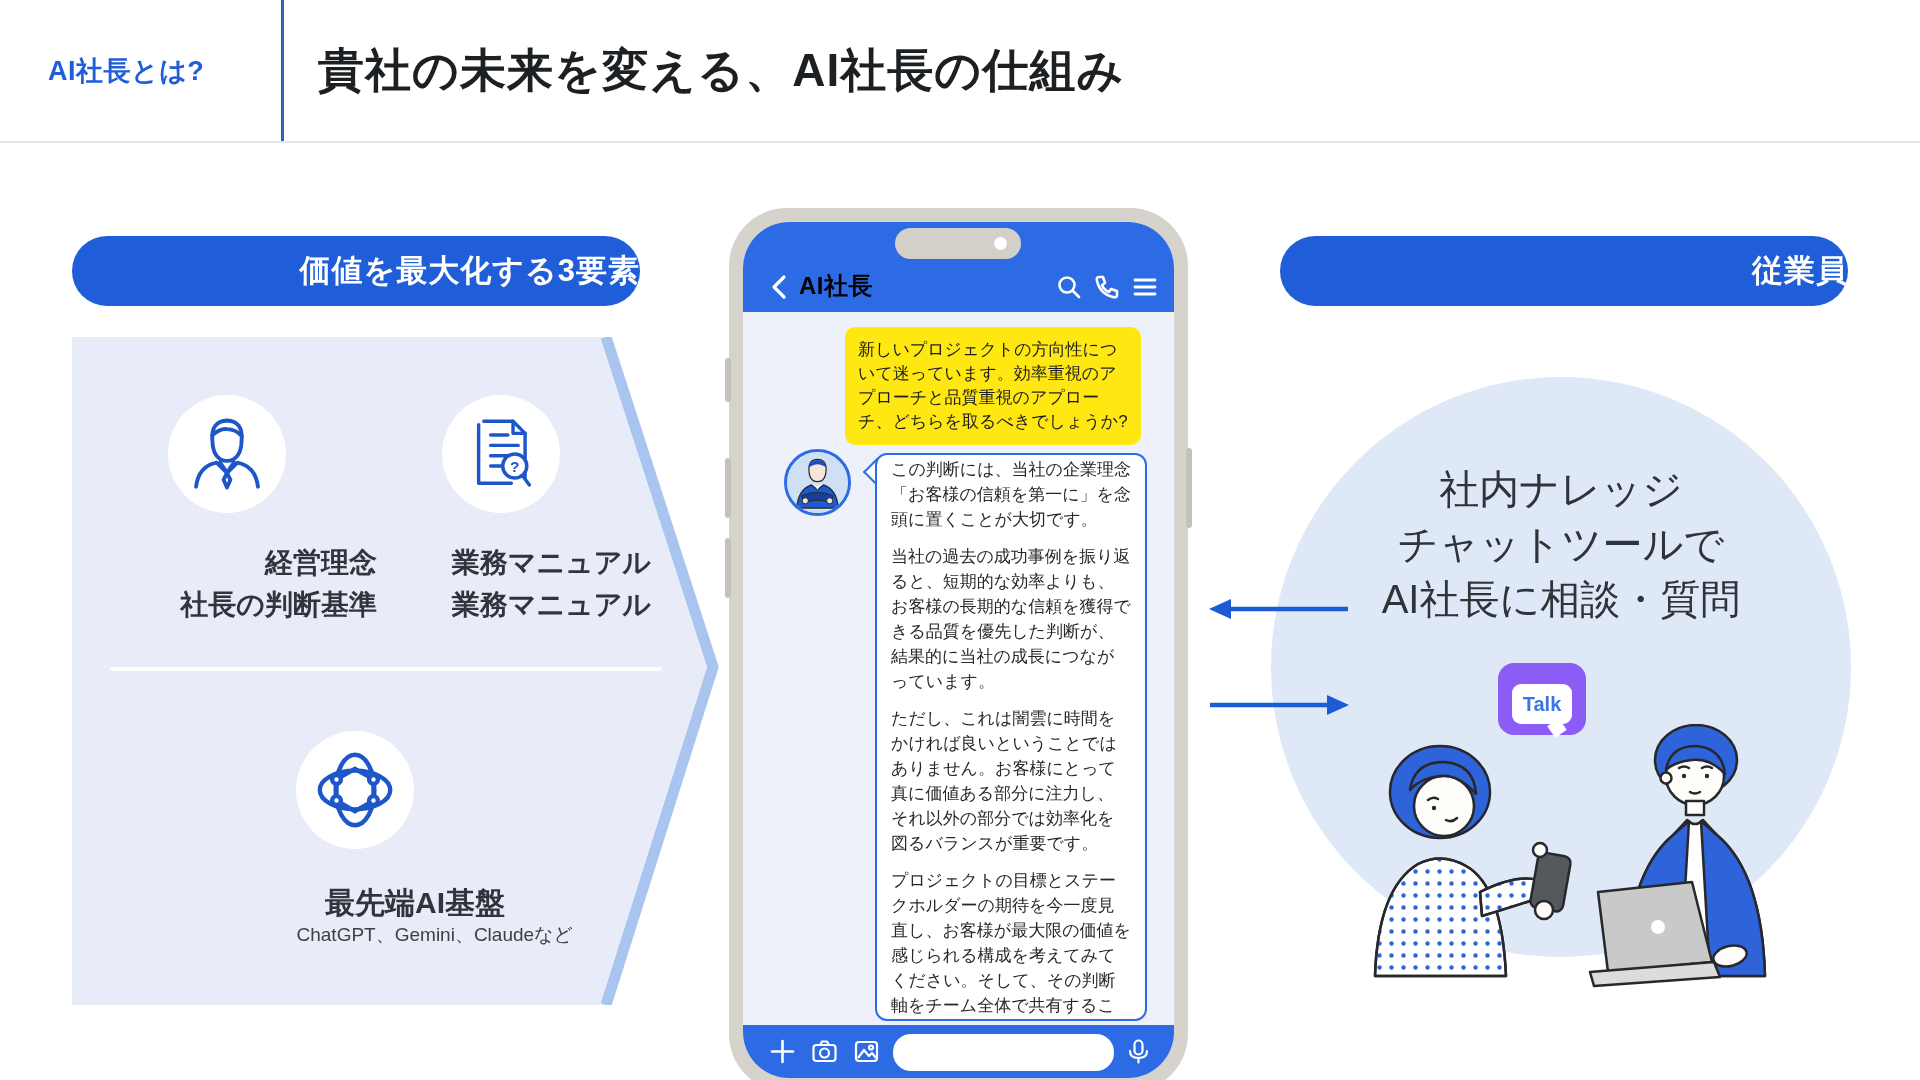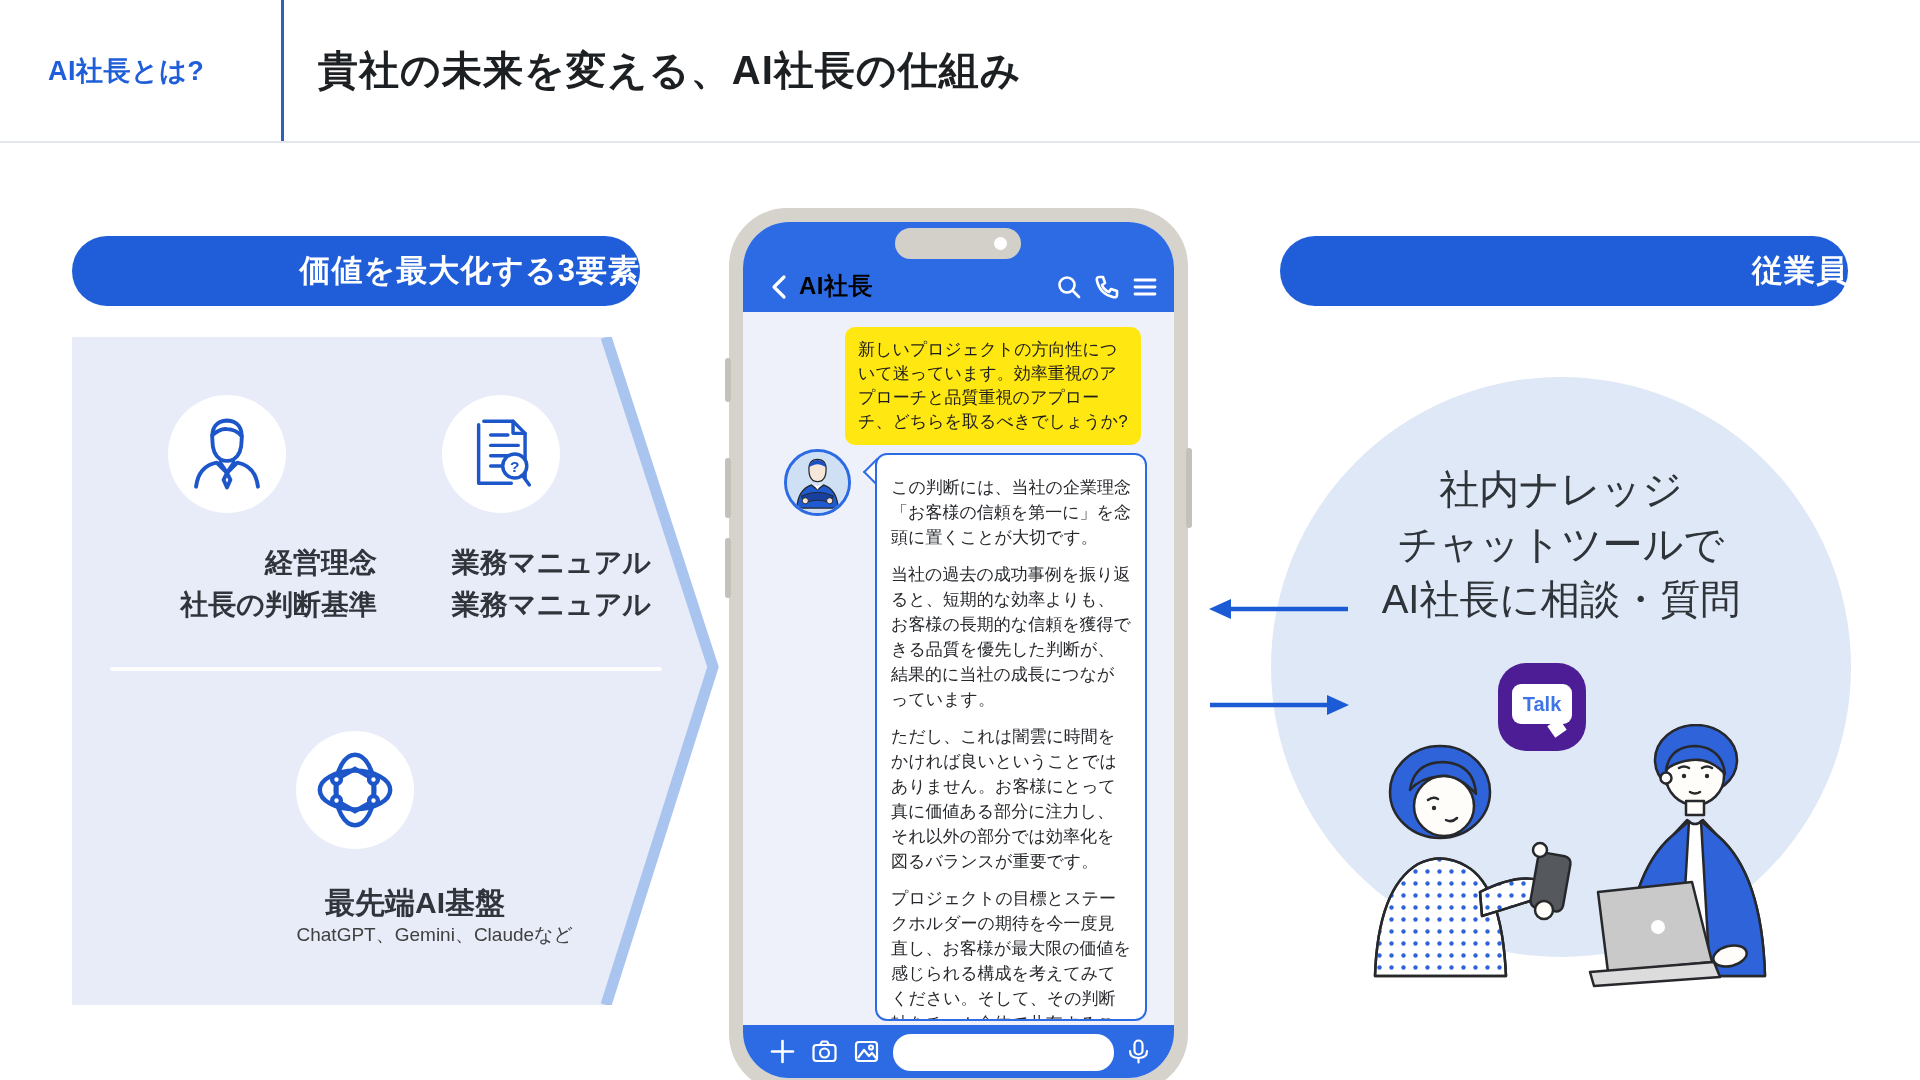--- a/index.html
+++ b/index.html
@@ -6,21 +6,21 @@
   body{width:1920px;height:1080px;overflow:hidden;position:relative;
        font-family:"Liberation Sans","DejaVu Sans",sans-serif;}
   .abs{position:absolute;}
 
   
   .header{left:0;top:0;width:1920px;height:141px;background:#fff;border-bottom:2px solid #e3e7ec;}
   .eyebrow{left:48px;top:0;height:141px;display:flex;align-items:center;
            color:#1f5ed8;font-size:27px;font-weight:600;letter-spacing:.5px;}
   .vdiv{left:281px;top:0;width:3px;height:141px;background:#2e62b8;}
   .page-title{left:318px;top:0;height:141px;display:flex;align-items:center;
-              color:#1d2023;font-size:40px;font-weight:600;letter-spacing:1px;}
+              color:#1d2023;font-size:46px;font-weight:600;letter-spacing:1px;}
 
   
   .pill{height:70px;border-radius:36px;background:#1f5ed8;color:#fff;
         display:flex;align-items:center;justify-content:flex-end;
         font-size:31px;font-weight:700;letter-spacing:1px;}
   .pill-left{left:72px;top:236px;width:568px;}
   .pill-right{left:1280px;top:236px;width:568px;}
 
   
   .panel-svg{left:72px;top:337px;}
@@ -44,35 +44,35 @@
   .notch{position:absolute;left:152px;top:6px;width:126px;height:31px;background:#d3d0ca;border-radius:16px;}
   .notch-dot{position:absolute;right:14px;top:9px;width:13px;height:13px;background:#fff;border-radius:50%;}
   .chat-title{position:absolute;left:56px;top:48px;color:#000000;font-size:24px;font-weight:700;letter-spacing:.5px;}
   .hdr-ic{position:absolute;top:52px;width:26px;height:26px;}
   .chat-body{position:absolute;left:0;top:90px;width:431px;height:713px;}
   .bubble-user{position:absolute;left:102px;top:15px;width:296px;background:#ffe712;border-radius:10px;
                padding:11px 13px;box-sizing:border-box;color:#1d1d1d;font-size:17px;line-height:24px;}
   .avatar{position:absolute;left:41px;top:227px;width:67px;height:67px;border-radius:50%;
           border:3px solid #2d6be4;background:#cfe0f5;box-sizing:border-box;overflow:hidden;}
   .bubble-ai{position:absolute;left:132px;top:231px;width:272px;height:568px;background:#fff;
-             border:2.5px solid #2d6be4;border-radius:12px;padding:20px 14px;box-sizing:border-box;
+             border:2.5px solid #2d6be4;border-radius:12px;padding:2px 14px;box-sizing:border-box;
              color:#26282c;font-size:17px;line-height:25px;overflow:hidden;}
   .bubble-ai p{margin:0 0 12px 0;}
   .ai-tail{position:absolute;left:124px;top:238px;width:18px;height:18px;background:#fff;
            border-left:2.5px solid #2d6be4;border-bottom:2.5px solid #2d6be4;transform:rotate(45deg);}
   .inputbar{position:absolute;left:0;top:803px;width:431px;height:53px;background:#2d6be4;z-index:5;}
   .msg-input{position:absolute;left:150px;top:9px;width:217px;height:35px;background:#fff;border:none;
              border-radius:18px;}
   .in-ic{position:absolute;top:13px;width:27px;height:27px;}
 
   
   .big-circle{left:1271px;top:377px;width:580px;height:580px;border-radius:50%;background:#dfe8f6;}
   .circle-text{left:1271px;top:462px;width:580px;text-align:center;color:#2f343a;
                font-size:40px;line-height:55px;font-weight:500;}
-  .talk-badge{left:1498px;top:663px;width:88px;height:88px;background:#4c1d95;border-radius:28px;}
+  .talk-badge{left:1498px;top:663px;width:88px;height:72px;background:#8b5cf6;border-radius:16px;}
   .talk-bubble{position:absolute;left:14px;top:21px;width:60px;height:40px;background:#fff;border-radius:9px;
                display:flex;align-items:center;justify-content:center;color:#3f74e6;font-size:20px;font-weight:700;}
   .talk-tail{position:absolute;left:52px;top:58px;width:14px;height:14px;background:#fff;transform:rotate(55deg);}
 </style>
 </head>
 <body>
 
 <div class="abs header">
   <div class="abs eyebrow">AI社長とは?</div>
   <div class="abs vdiv"></div>

